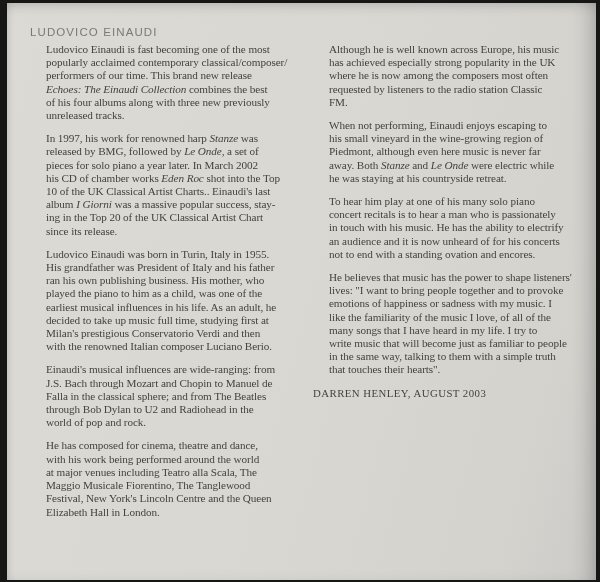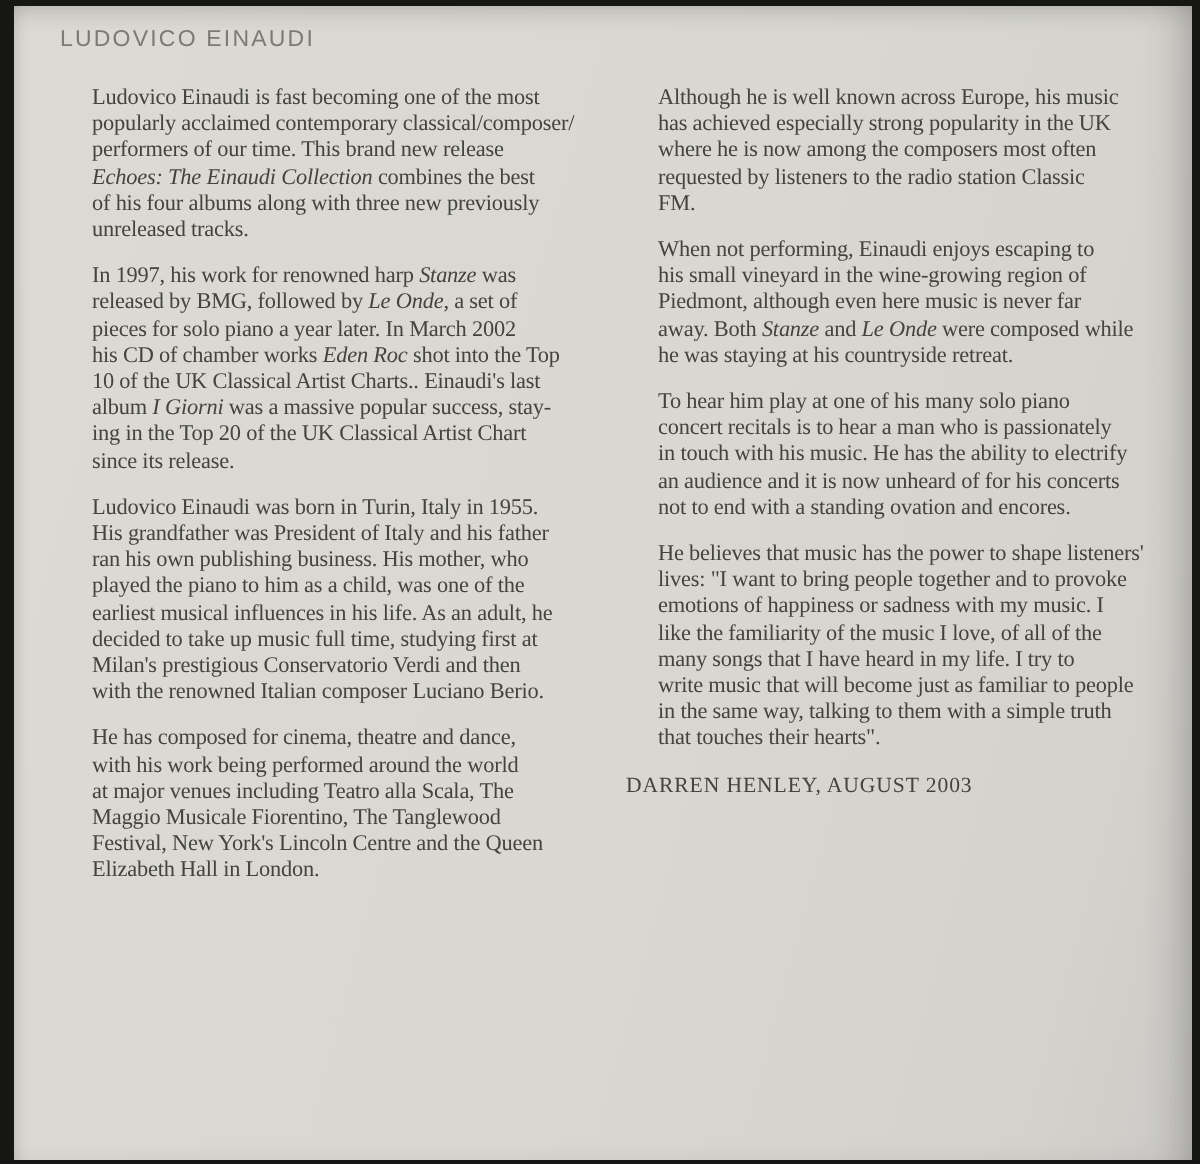--- a/index.html
+++ b/index.html
@@ -13,21 +13,21 @@
     position: absolute;
     left: 7px; top: 3px; right: 4px; bottom: 2px;
     background: linear-gradient(105deg, #dbdad5 0%, #d8d7d2 55%, #d3d2cd 88%, #cbcac6 100%);
     box-shadow:
       inset -16px 0 20px -12px rgba(40,40,38,0.28),
       inset 0 10px 14px -10px rgba(40,40,38,0.22),
       inset 6px 0 8px -6px rgba(40,40,38,0.18);
   }
   .header {
     position: absolute;
-    left: 23px; top: 11px;
+    left: 23px; top: 23px;
     font-family: "Liberation Sans", sans-serif;
     font-size: 11.5px;
     letter-spacing: 1.1px;
     color: #7b7a73;
   }
   .col {
     position: absolute;
     top: 40px;
     font-family: "Liberation Serif", serif;
     font-size: 11.2px;
@@ -72,38 +72,43 @@
 ing in the Top 20 of the UK Classical Artist Chart
 since its release.</span></p>
       <p><span>Ludovico Einaudi was born in Turin, Italy in 1955.
 His grandfather was President of Italy and his father
 ran his own publishing business. His mother, who
 played the piano to him as a child, was one of the
 earliest musical influences in his life. As an adult, he
 decided to take up music full time, studying first at
 Milan's prestigious Conservatorio Verdi and then
 with the renowned Italian composer Luciano Berio.</span></p>
+      <p><span>Einaudi's musical influences are wide-ranging: from
+J.S. Bach through Mozart and Chopin to Manuel de
+Falla in the classical sphere; and from The Beatles
+through Bob Dylan to U2 and Radiohead in the
+world of pop and rock.</span></p>
       <p><span>He has composed for cinema, theatre and dance,
 with his work being performed around the world
 at major venues including Teatro alla Scala, The
 Maggio Musicale Fiorentino, The Tanglewood
 Festival, New York's Lincoln Centre and the Queen
 Elizabeth Hall in London.</span></p>
     </div>
 
   <div class="col col-right">
   <p><span>Although he is well known across Europe, his music
 has achieved especially strong popularity in the UK
 where he is now among the composers most often
 requested by listeners to the radio station Classic
 FM.</span></p>
       <p><span>When not performing, Einaudi enjoys escaping to
 his small vineyard in the wine-growing region of
 Piedmont, although even here music is never far
-away. Both </span><span class="it">Stanze</span><span> and </span><span class="it">Le Onde</span><span> were composed while
+away. Both </span><span class="it">Stanze</span><span> and </span><span class="it">Le Onde</span><span> were electric while
 he was staying at his countryside retreat.</span></p>
       <p><span>To hear him play at one of his many solo piano
 concert recitals is to hear a man who is passionately
 in touch with his music. He has the ability to electrify
 an audience and it is now unheard of for his concerts
 not to end with a standing ovation and encores.</span></p>
       <p><span>He believes that music has the power to shape listeners'
 lives: "I want to bring people together and to provoke
 emotions of happiness or sadness with my music. I
 like the familiarity of the music I love, of all of the

